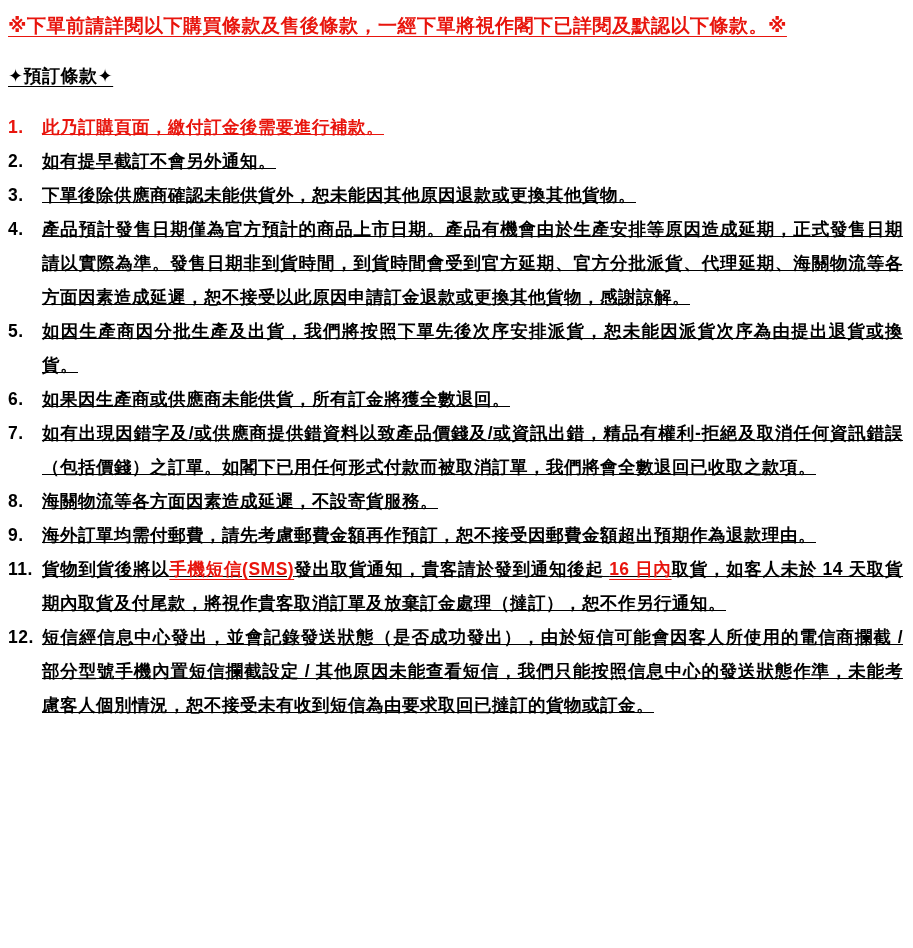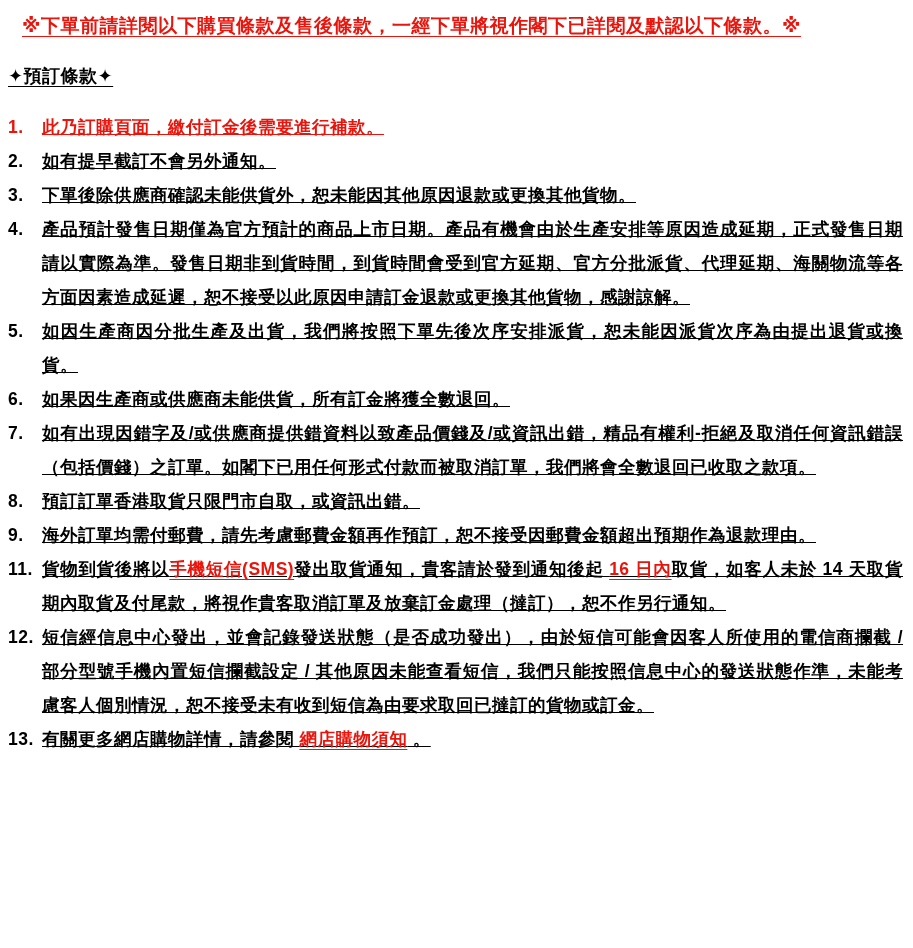--- a/index.html
+++ b/index.html
@@ -15,21 +15,21 @@
     box-sizing: border-box;
     padding: 10px 10px 20px 8px;
   }
   .page-title {
     color: #e8150d;
     font-weight: bold;
     font-size: 19px;
     text-decoration: underline;
     text-underline-offset: 4px;
     line-height: 28px;
-    margin: 2px 0 24px 14px;
+    margin: 2px 0 24px 0;
     letter-spacing: 0.5px;
   }
   .section-header {
     font-weight: bold;
     font-size: 18px;
     text-decoration: underline;
     text-underline-offset: 4px;
     margin: 0 0 22px 0;
     letter-spacing: 0.5px;
   }
@@ -101,31 +101,27 @@
     <div class="item">
       <span class="num">6.</span>
       <div class="body"><span>如果因生產商或供應商未能供貨，所有訂金將獲全數退回。</span></div>
     </div>
     <div class="item">
       <span class="num">7.</span>
       <div class="body"><span>如有出現因錯字及/或供應商提供錯資料以致產品價錢及/或資訊出錯，精品有權利-拒絕及取消任何資訊錯誤（包括價錢）之訂單。如閣下已用任何形式付款而被取消訂單，我們將會全數退回已收取之款項。</span></div>
     </div>
     <div class="item">
       <span class="num">8.</span>
-      <div class="body"><span>預訂訂單香港取貨只限門市自取，或資訊出錯。</span></div>
+      <div class="body"><span>海關物流等各方面因素造成延遲，不設寄貨服務。</span></div>
     </div>
     <div class="item">
       <span class="num">9.</span>
       <div class="body"><span>海外訂單均需付郵費，請先考慮郵費金額再作預訂，恕不接受因郵費金額超出預期作為退款理由。</span></div>
     </div>
     <div class="item">
       <span class="num">11.</span>
       <div class="body"><span>貨物到貨後將以</span><span class="red-u">手機短信(SMS)</span><span>發出取貨通知，貴客請於發到通知後起 </span><span class="red-u">16 日內</span><span>取貨，如客人未於 14 天取貨期內取貨及付尾款，將視作貴客取消訂單及放棄訂金處理（撻訂），恕不作另行通知。</span></div>
     </div>
     <div class="item">
       <span class="num">12.</span>
       <div class="body"><span>短信經信息中心發出，並會記錄發送狀態（是否成功發出），由於短信可能會因客人所使用的電信商攔截 / 部分型號手機內置短信攔截設定 / 其他原因未能查看短信，我們只能按照信息中心的發送狀態作準，未能考慮客人個別情況，恕不接受未有收到短信為由要求取回已撻訂的貨物或訂金。</span></div>
     </div>
-    <div class="item">
-      <span class="num">13.</span>
-      <div class="body"><span>有關更多網店購物詳情，請參閱 </span><span class="link">網店購物須知</span><span> 。</span></div>
-    </div>
   </div>
 
 </body></html>

